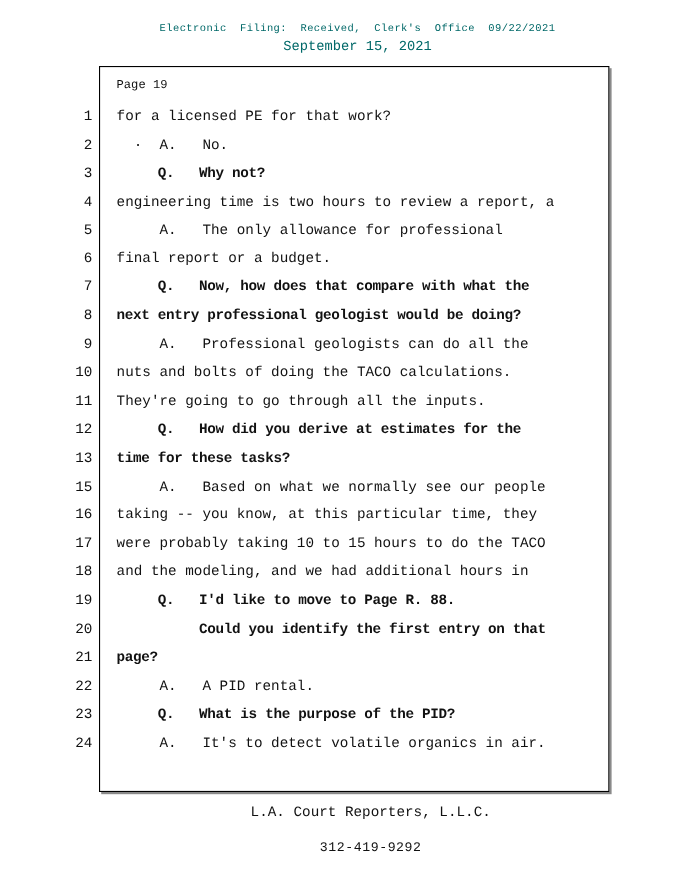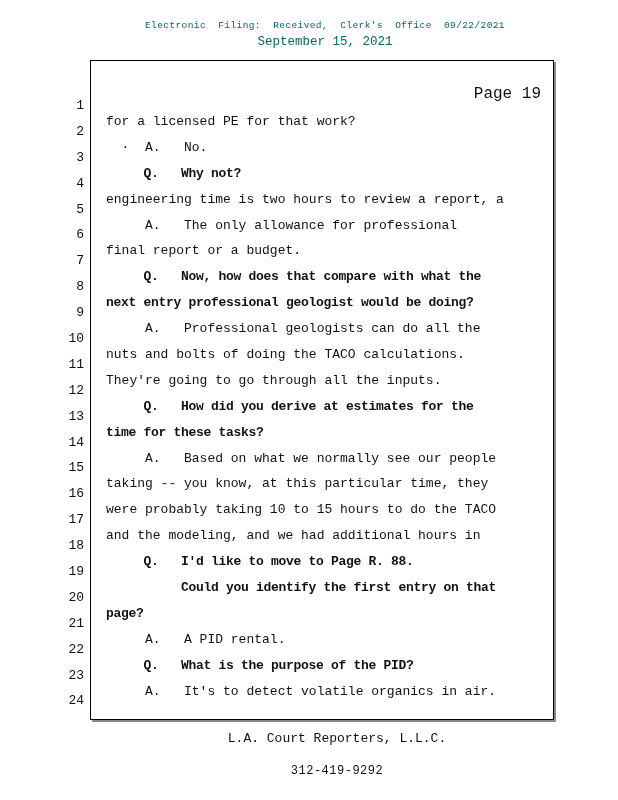--- a/index.html
+++ b/index.html
@@ -55,24 +55,23 @@
     height: 660px;
     box-sizing: border-box;
     border: 1px solid var(--border-color, #000000);
     box-shadow: 2px 2px 0 0 var(--shadow-color, #8a8a8a);
     padding: 6px 12px 0 15px;
     background: #ffffff;
   }
   .page-label {
     height: 26px;
     line-height: 22px;
-    text-align: right;
-    font-size: 16px;
+    text-align: left;
+    font-size: 11px;
     white-space: pre;
-    margin-top: 16px;
   }
   .line {
     height: 25.9px;
     line-height: 25.9px;
     font-size: 13px;
     white-space: pre;
   }
   .line.bold {
     font-weight: 700;
     letter-spacing: -0.3px;
@@ -111,21 +110,20 @@
     <div class="num">4</div>
     <div class="num">5</div>
     <div class="num">6</div>
     <div class="num">7</div>
     <div class="num">8</div>
     <div class="num">9</div>
     <div class="num">10</div>
     <div class="num">11</div>
     <div class="num">12</div>
     <div class="num">13</div>
-    <div class="num">14</div>
     <div class="num">15</div>
     <div class="num">16</div>
     <div class="num">17</div>
     <div class="num">18</div>
     <div class="num">19</div>
     <div class="num">20</div>
     <div class="num">21</div>
     <div class="num">22</div>
     <div class="num">23</div>
     <div class="num">24</div>

